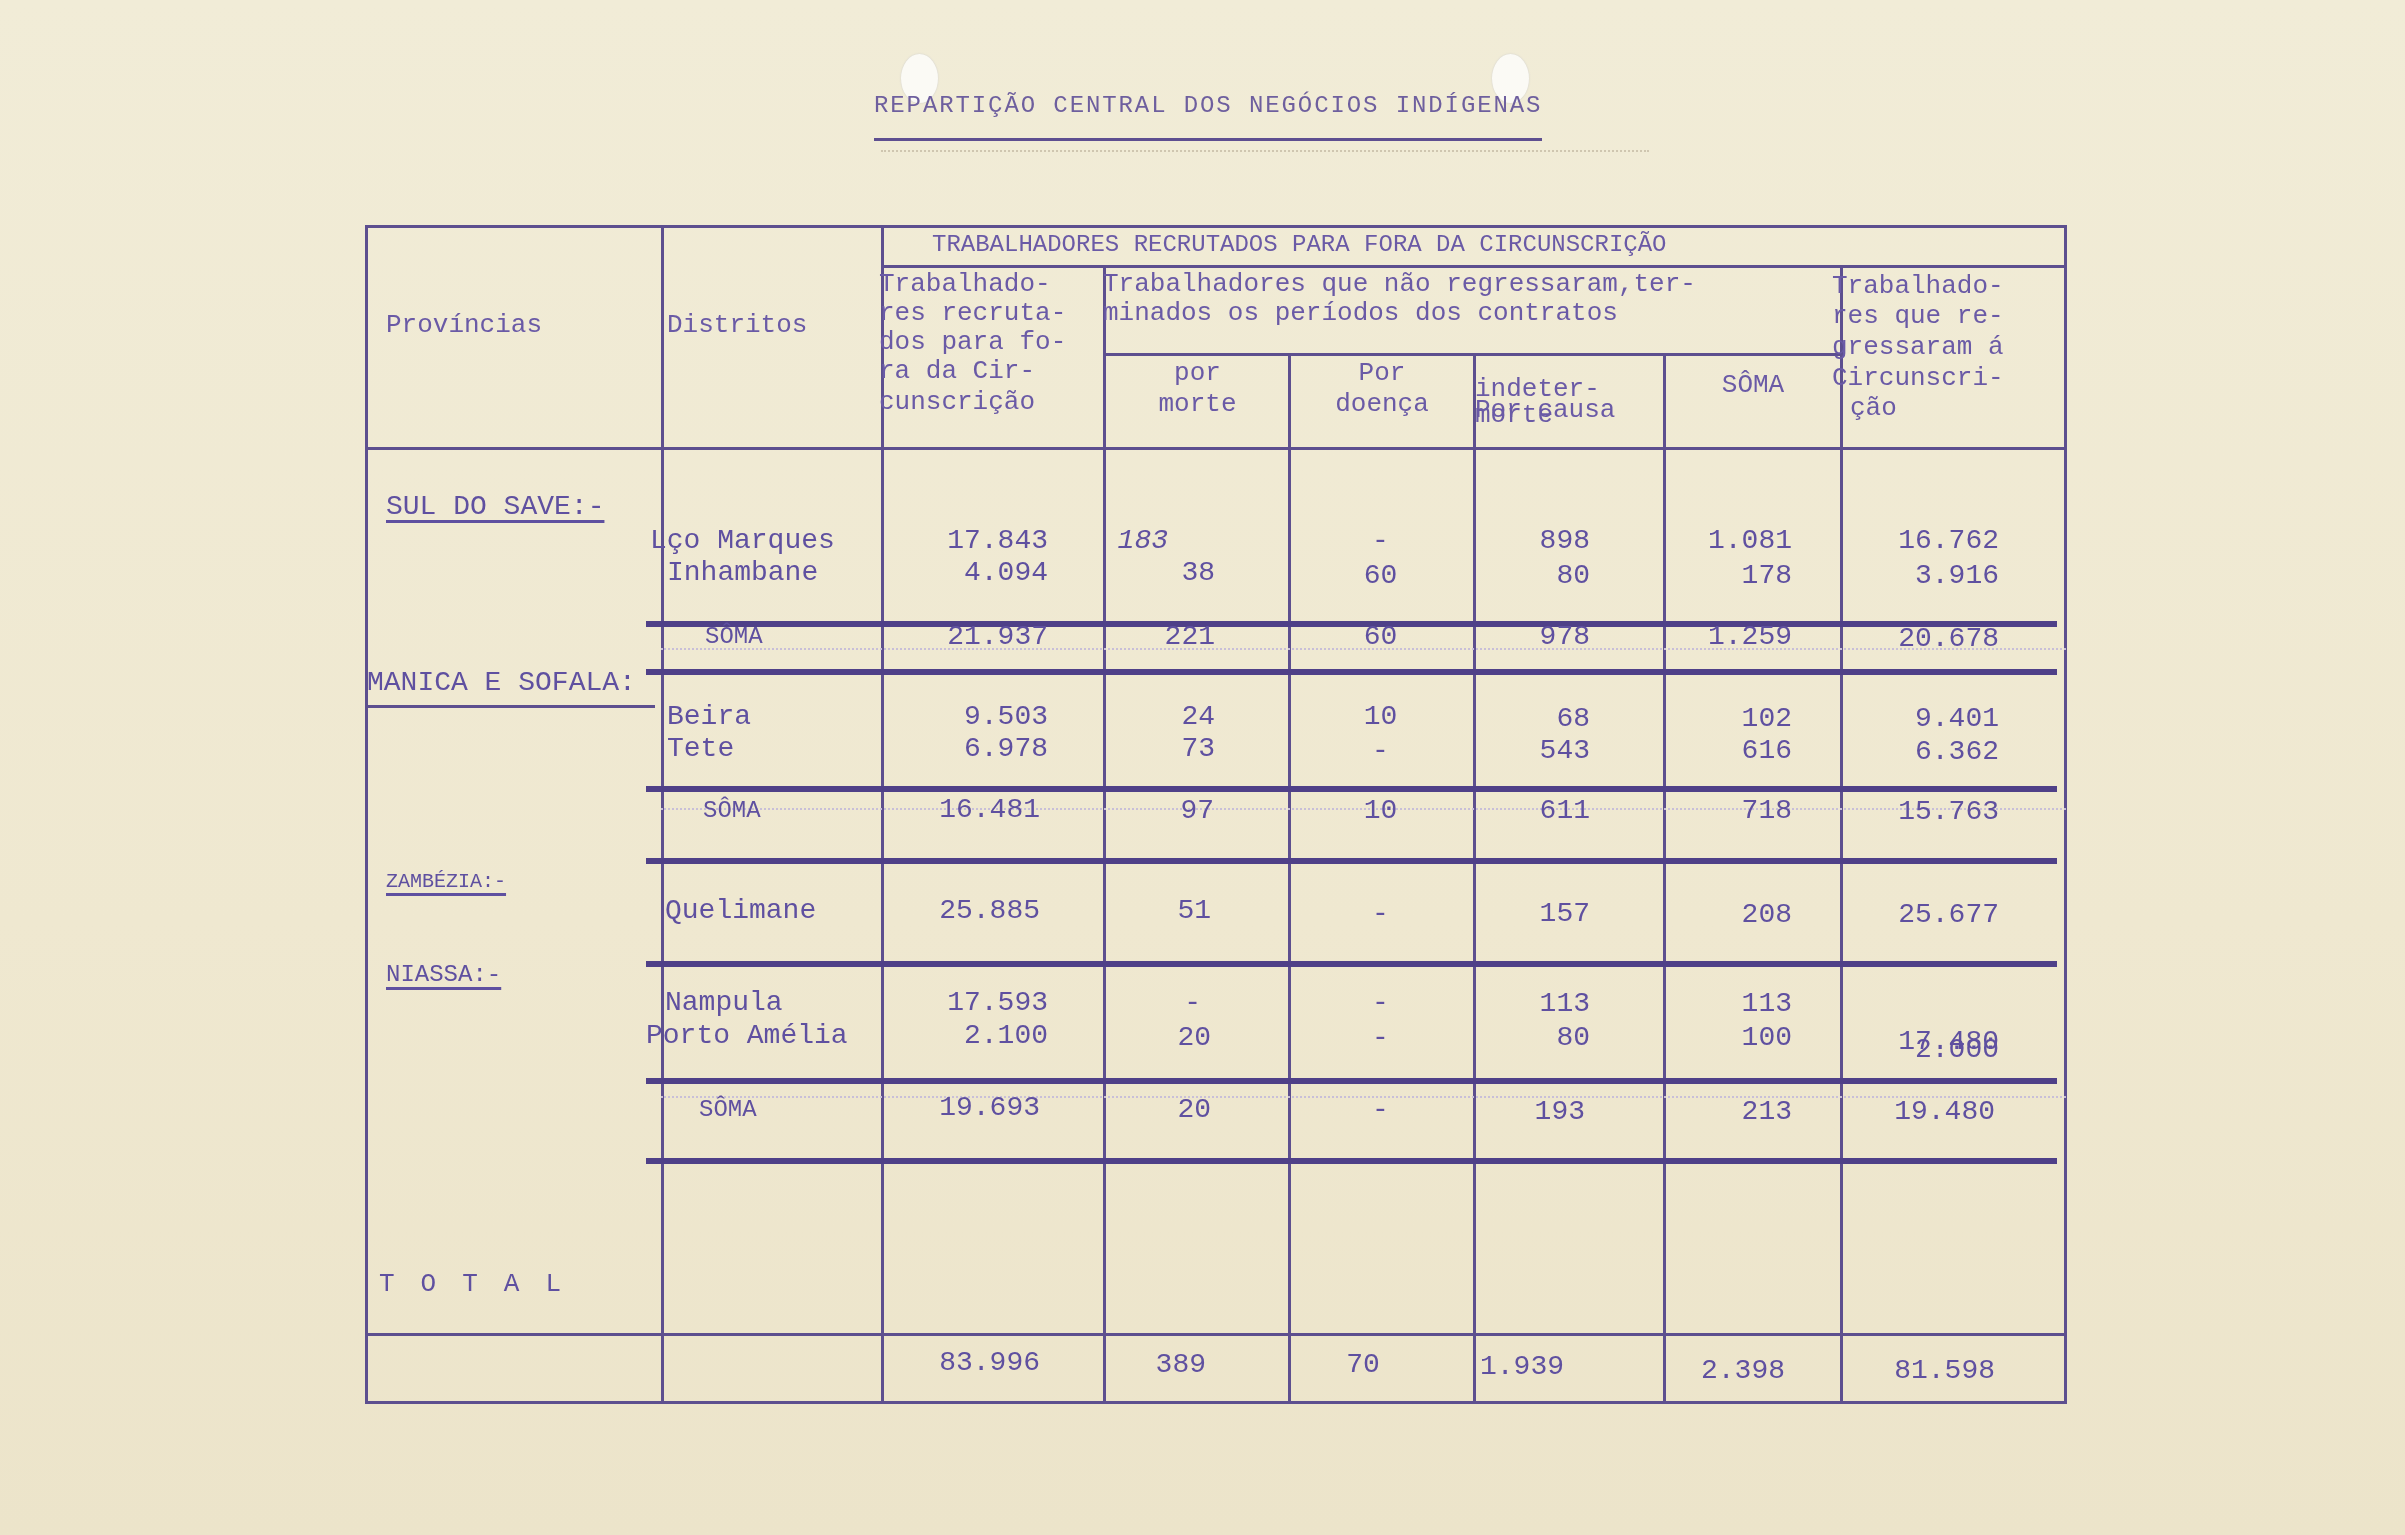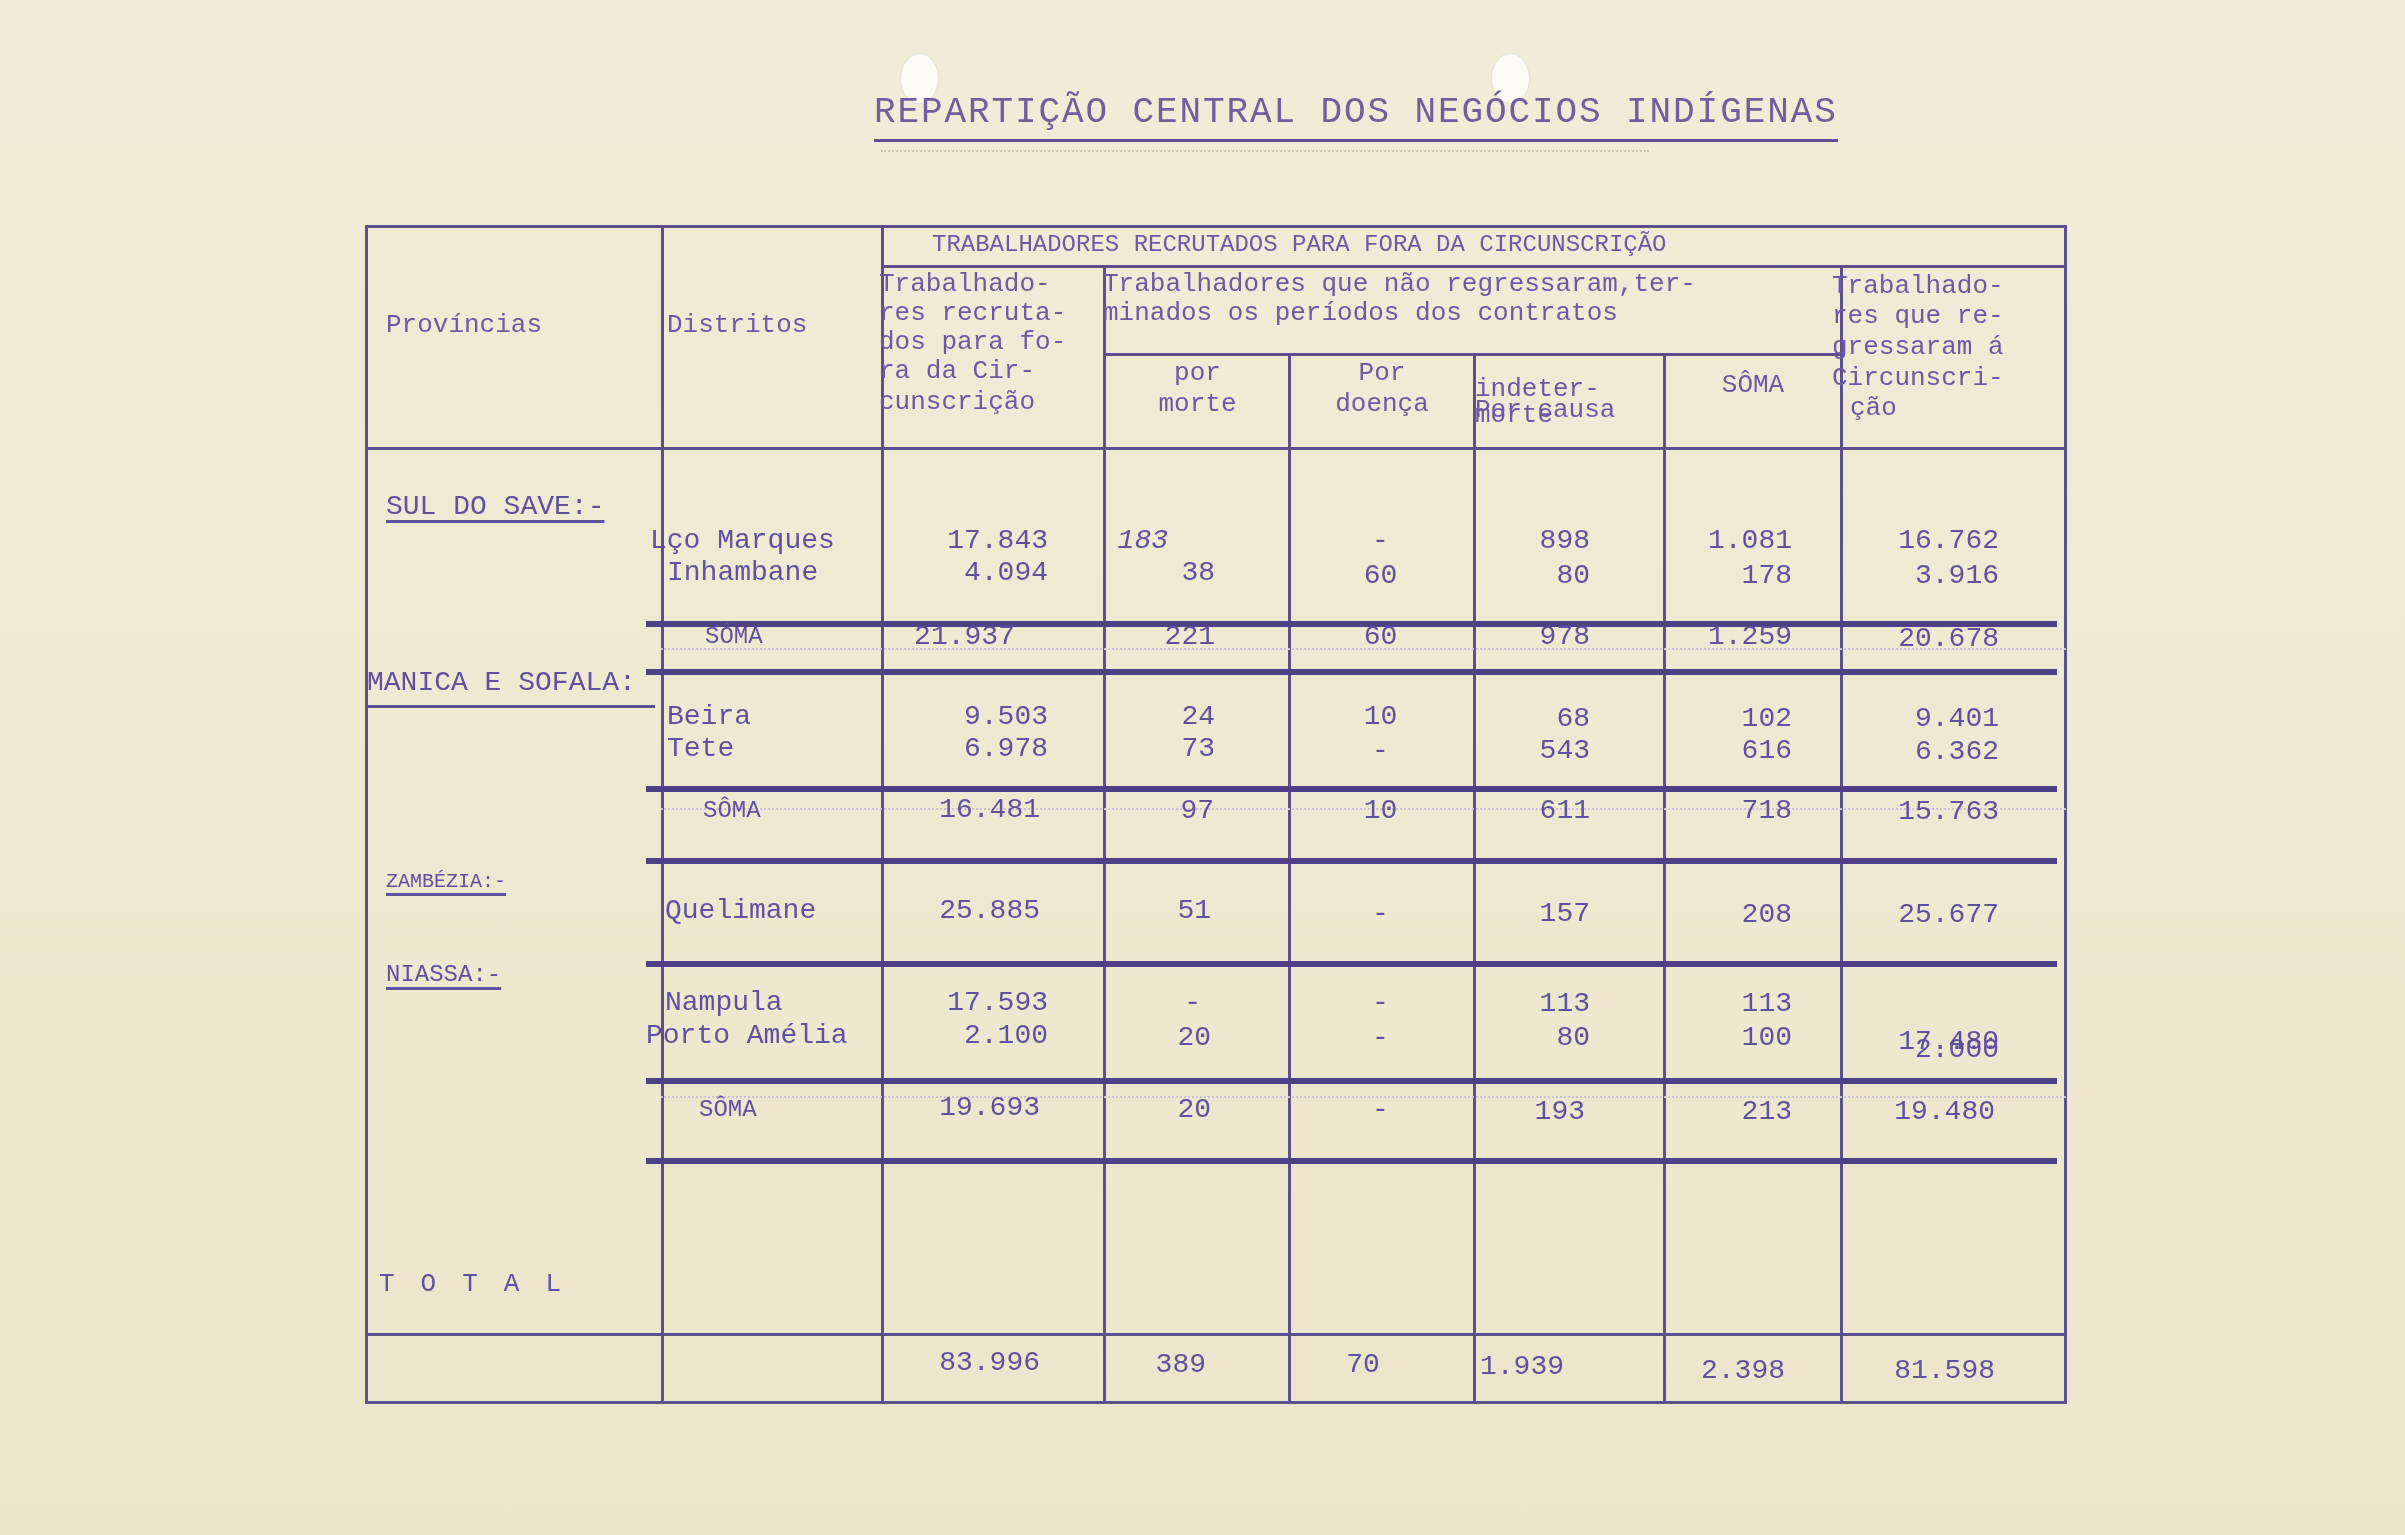--- a/index.html
+++ b/index.html
@@ -1,22 +1,22 @@
 <!DOCTYPE html>
 <html style="font-size:15px"><head>
 <meta charset="utf-8">
 <style>
   html, body { margin:0; padding:0; }
   body { width:2405px; height:1536px; background:#efe9d2; position:relative; overflow:hidden;
          font-family:"Liberation Mono","DejaVu Sans Mono",monospace; color:#6a5aa0; }
   .paper { position:absolute; left:0; top:0; width:2405px; height:1536px;
            background:linear-gradient(180deg,#f1ecd7 0%,#efe8d0 60%,#ece4ca 100%); }
   .hole { position:absolute; width:37px; height:49px; border-radius:50%; background:#fbfaf5; box-shadow:0 0 1.9px #ccc; }
-  .title { position:absolute; left:874px; top:92px; font-size:36px; letter-spacing:1.9px; color:#6e5f9e;
-           border-bottom:3.7px solid #5e4f90; padding-bottom:6px; white-space:nowrap; }
+  .title { position:absolute; left:874px; top:92px; font-size:24px; letter-spacing:1.9px; color:#6e5f9e;
+           border-bottom:3.7px solid #5e4f90; padding-bottom:19px; white-space:nowrap; }
   .dotline { position:absolute; left:881px; top:150px; width:768px; border-top:2.8px dotted #cfc6b0; }
   .hl { position:absolute; background:#5d4f8f; }
   .vl { position:absolute; background:#5d4f8f; width:2.8px; }
   .thin { height:2.8px; }
   .thick { height:5.6px; background:#4f4088; }
   .dotrow { position:absolute; border-top:2.8px dotted #c8bfd8; }
   .t { position:absolute; font-size:28px; white-space:nowrap; line-height:32px; color:#5f50a0; }
   .hdr { font-size:26px; line-height:29px; color:#6a5aa6; }
   .r { text-align:right; }
   .c { text-align:center; }
@@ -113,21 +113,21 @@
   <div class="t" style="left:667px;top:557px;">Inhambane</div>
   <div class="t r" style="left:881px;top:557px;width:167px;">4.094</div>
   <div class="t r" style="left:1103px;top:557px;width:112px;">38</div>
   <div class="t c" style="left:1288px;top:560px;width:185px;">60</div>
   <div class="t r" style="left:1473px;top:560px;width:117px;">80</div>
   <div class="t r" style="left:1663px;top:560px;width:129px;">178</div>
   <div class="t r" style="left:1840px;top:560px;width:159px;">3.916</div>
 </div>
 <div>
   <div class="t" style="left:705px;top:621px;font-size:24px;">SÔMA</div>
-  <div class="t r" style="left:881px;top:621px;width:167px;text-align:center;">21.937</div>
+  <div class="t r" style="left:881px;top:621px;width:167px;">21.937</div>
   <div class="t r" style="left:1103px;top:621px;width:112px;">221</div>
   <div class="t c" style="left:1288px;top:621px;width:185px;">60</div>
   <div class="t r" style="left:1473px;top:621px;width:117px;">978</div>
   <div class="t r" style="left:1663px;top:621px;width:129px;">1.259</div>
   <div class="t r" style="left:1840px;top:623px;width:159px;">20.678</div>
 </div>
 
 <div>
   <div class="t" style="left:667px;top:701px;">Beira</div>
   <div class="t r" style="left:881px;top:701px;width:167px;">9.503</div>

